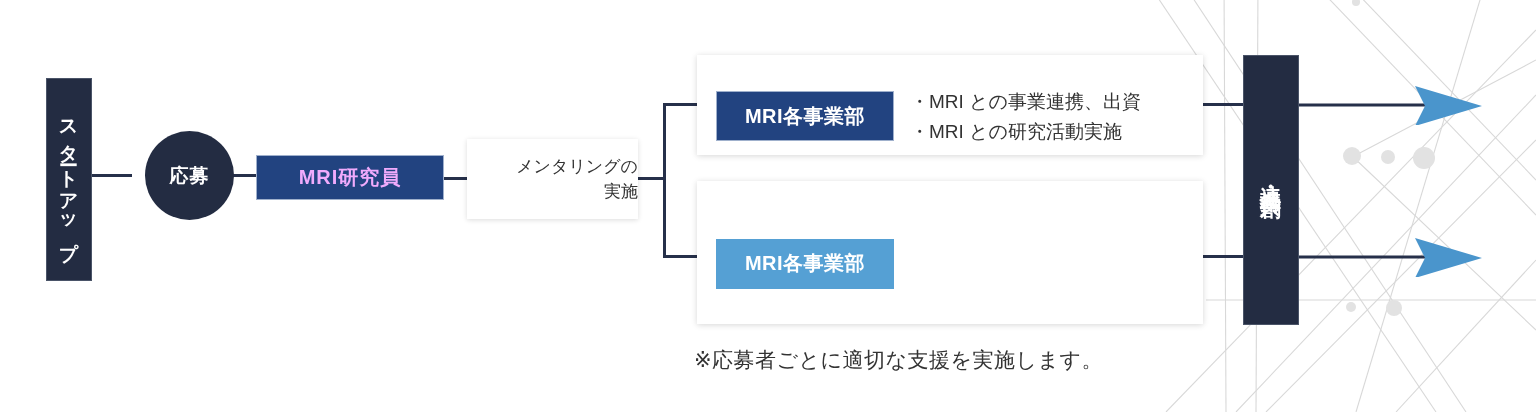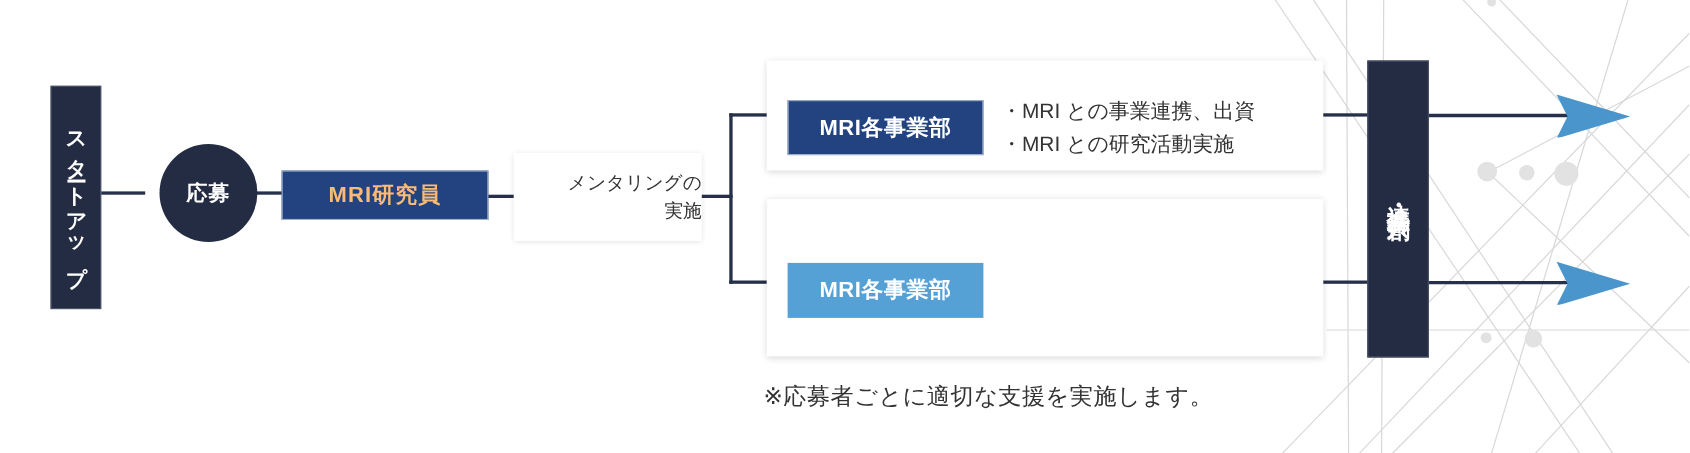--- a/index.html
+++ b/index.html
@@ -64,21 +64,21 @@
   }
 
   
   #mri-researcher-box {
     position:absolute;
     left:256px; top:155px;
     width:188px; height:45px;
     background:#224380;
     border:1px solid #9fb0cc;
     display:flex; align-items:center; justify-content:center;
-    color:#fdba74;
+    color:#f0abfc;
     font-size:20px;
     font-weight:bold;
     letter-spacing:1px;
   }
 
   
   #mentoring-box {
     position:absolute;
     left:467px; top:139px;
     width:171px; height:80px;

